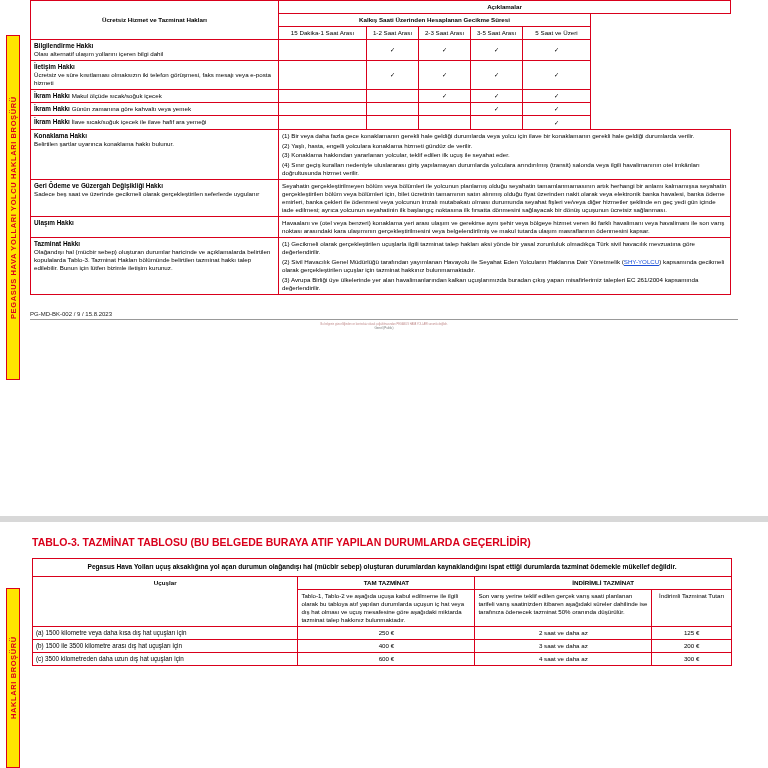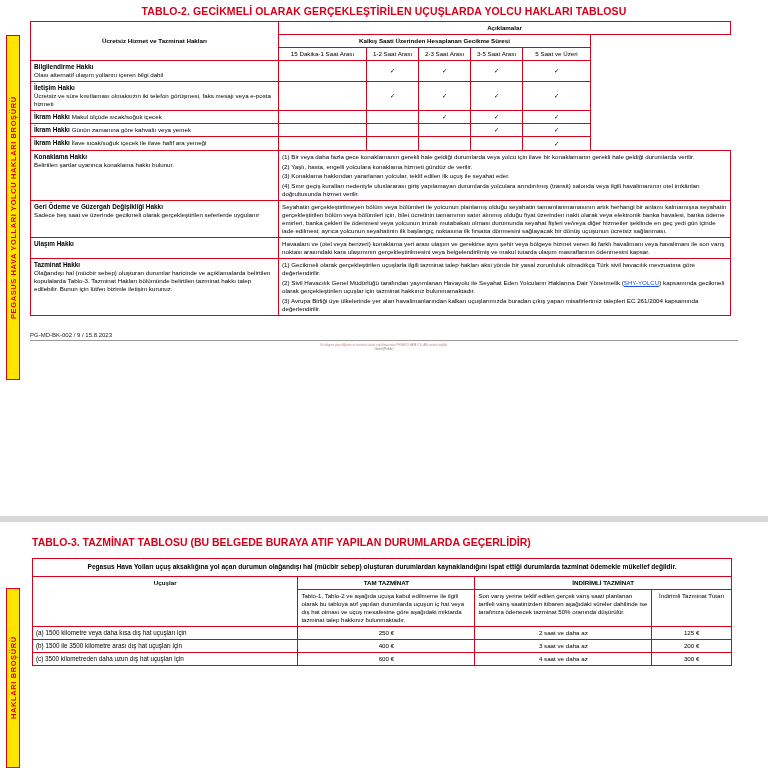--- a/index.html
+++ b/index.html
@@ -123,21 +123,20 @@
   .t2 .cellnote { font-size: 6.1px; line-height:1.3; vertical-align: top; }
   .t2 .rowlabel { font-size: 6.3px; }
 </style>
 </head>
 <body>
 
 <div class="page page1">
 
   <div class="side-tab tab1">PEGASUS HAVA YOLLARI YOLCU HAKLARI BROŞÜRÜ</div>
 
-  <div class="title">TABLO-2. GECİKMELİ OLARAK GERÇEKLEŞTİRİLEN UÇUŞLARDA YOLCU HAKLARI TABLOSU</div>
 
   <table class="grid t1">
     <colgroup>
       <col style="width:248px">
       <col style="width:88px">
       <col style="width:52px">
       <col style="width:52px">
       <col style="width:52px">
       <col style="width:68px">
       <col style="width:140px">

